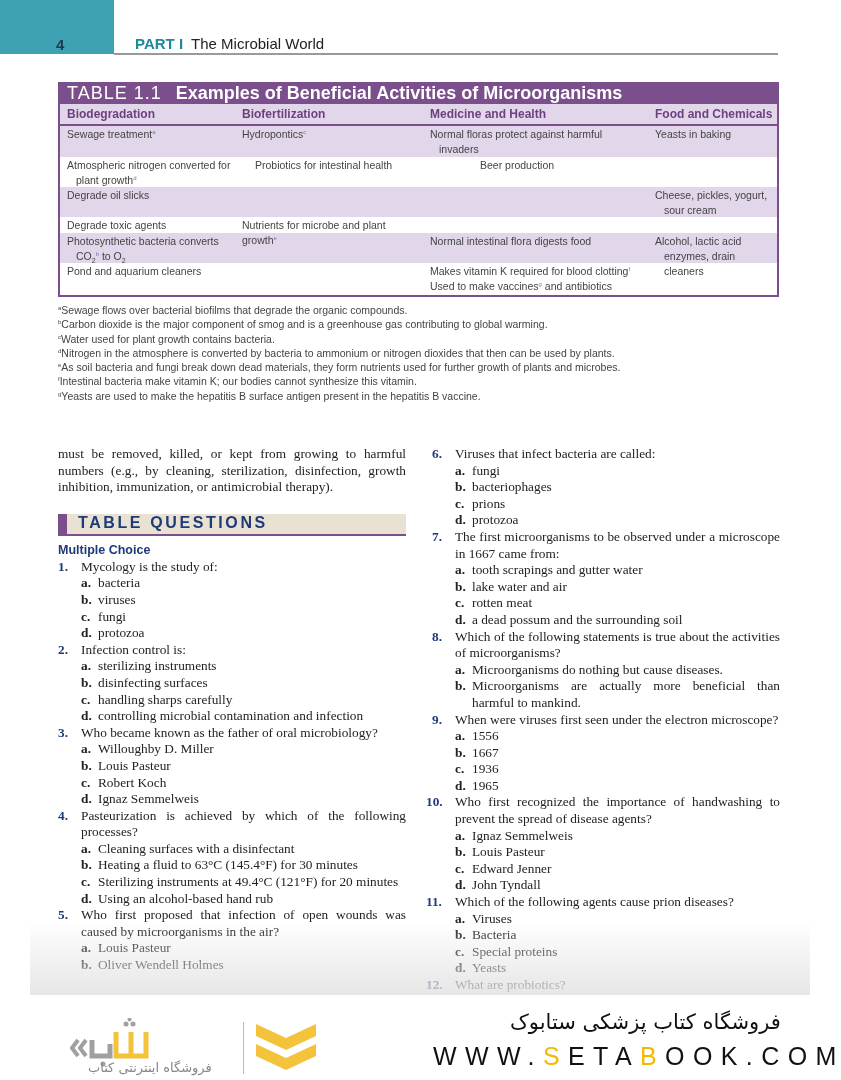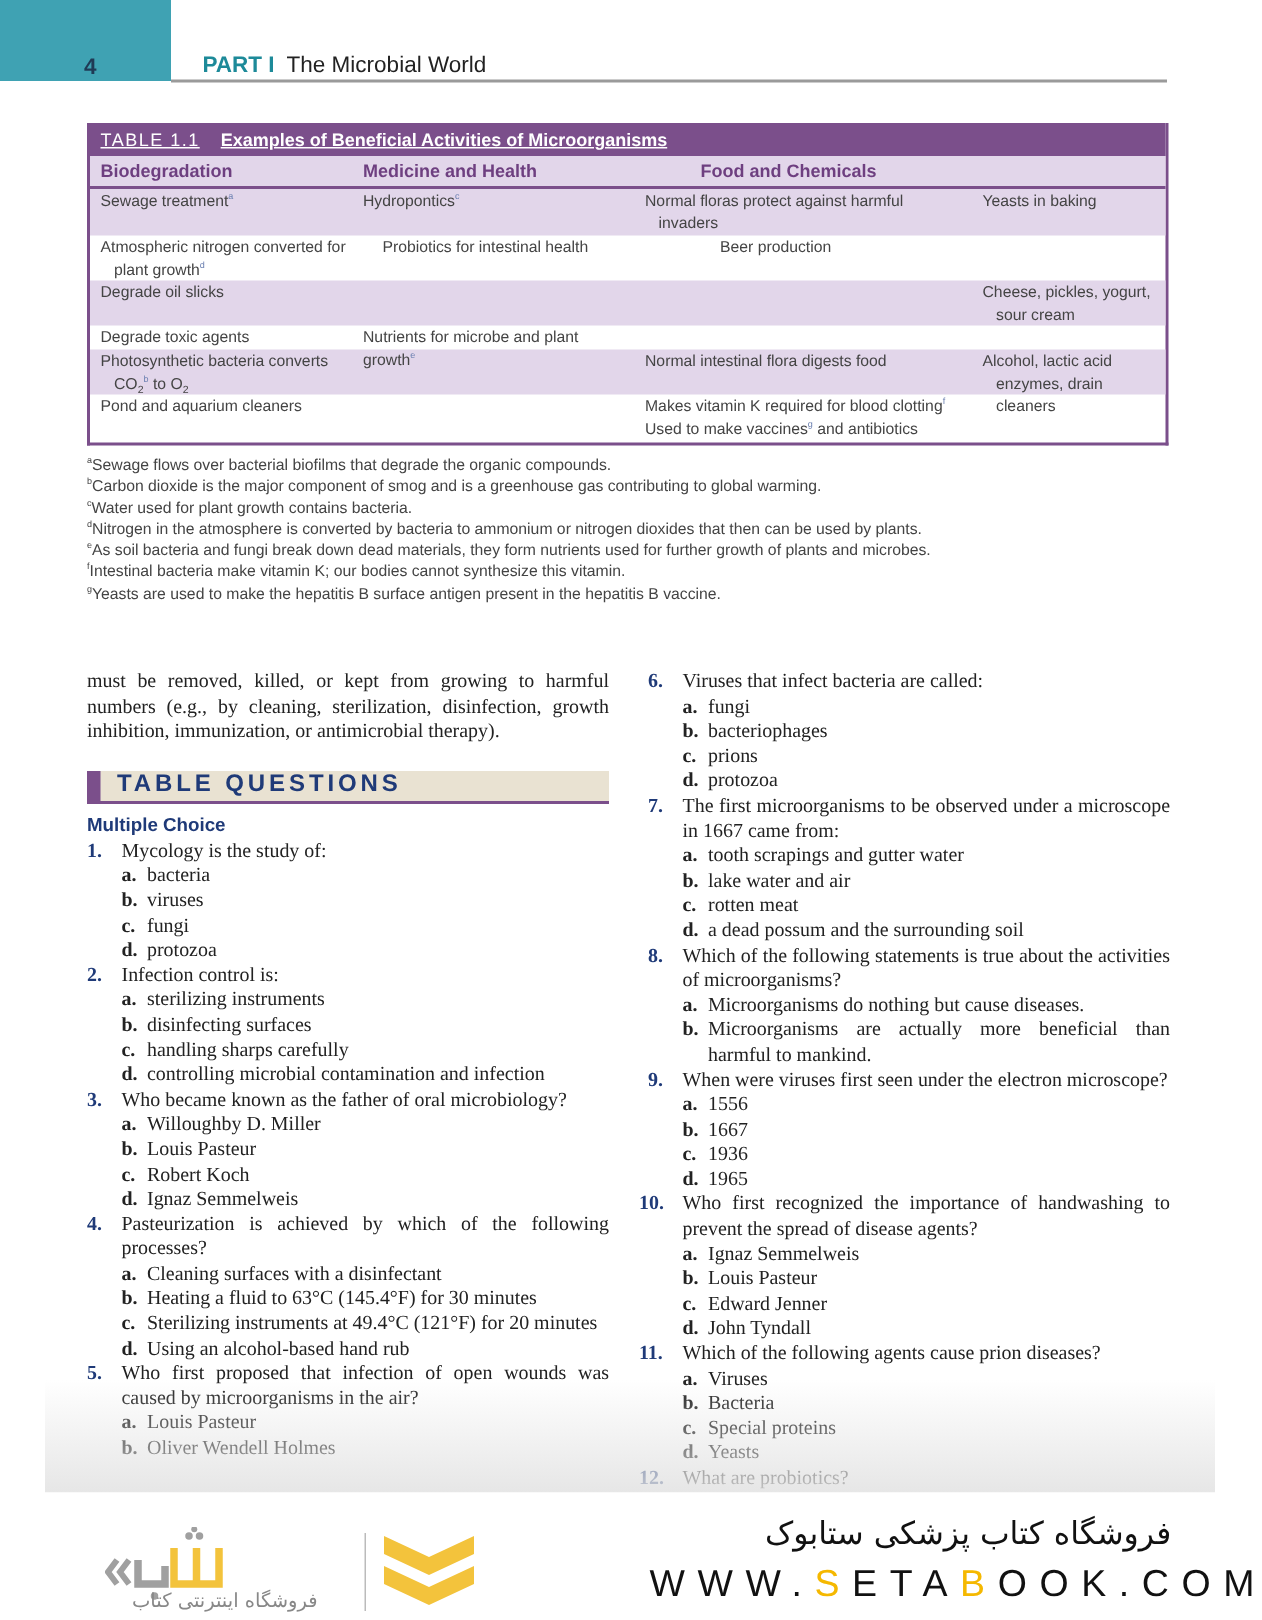--- a/index.html
+++ b/index.html
@@ -8,21 +8,21 @@
 
   
   .tab-block { position: absolute; left: 0; top: 0; width: 114px; height: 54px; background: #3fa2b3; }
   .page-num { position: absolute; left: 56px; top: 36px; font-family: "Liberation Sans", sans-serif; font-weight: bold; font-size: 15px; color: #1f3a55; }
   .running-head { position: absolute; left: 135px; top: 35px; font-family: "Liberation Sans", sans-serif; font-size: 15px; color: #222; white-space: nowrap; }
   .running-head .part { color: #1d8a99; font-weight: bold; margin-right: 8px; }
   .head-rule { position: absolute; left: 114px; top: 53px; width: 664px; height: 2px; background: #9a9a9a; }
 
   
   .tbl { position: absolute; left: 58px; top: 82px; width: 721px; border: 2px solid #7b4f8b; border-top: none; font-family: "Liberation Sans", sans-serif; }
-  .tbl-title { background: #7b4f8b; color: #fff; height: 22px; padding-left: 7px; font-size: 12px; line-height: 22px; white-space: nowrap; text-decoration: underline; }
+  .tbl-title { background: #7b4f8b; color: #fff; height: 22px; padding-left: 7px; font-size: 18px; line-height: 22px; white-space: nowrap; }
   .tbl-title .lbl { letter-spacing: 1px; margin-right: 14px; }
   .tbl-title .ttl { font-weight: bold; }
   .tbl-head { display: flex; background: #e2d6ea; height: 22px; border-bottom: 2px solid #7b4f8b; }
   .tbl-head div { font-size: 12px; font-weight: bold; color: #6e3f80; line-height: 21px; padding-left: 7px; }
   .row { display: flex; font-size: 10.5px; color: #444; line-height: 15px; font-family: "Liberation Sans", sans-serif; }
   .row.shade { background: #e2d6ea; }
   .row > div { padding-left: 7px; padding-top: 1px; }
   .row .cont { display: block; padding-left: 9px; }
   .c1 { width: 175px; } .c2 { width: 188px; } .c3 { width: 225px; } .c4 { width: 129px; }
   sup { font-size: 6px; color: #6a7fb0; vertical-align: super; line-height: 0; }
@@ -65,20 +65,21 @@
   <span class="part">PART I</span><span>The Microbial World</span>
 </div>
 <div class="head-rule"></div>
 
 <div class="tbl">
   <div class="tbl-title">
     <span class="lbl">TABLE 1.1</span><span class="ttl">Examples of Beneficial Activities of Microorganisms</span>
   </div>
   <div class="tbl-head">
     <div class="c1">Biodegradation</div>
+    <div class="c2">Biofertilization</div>
     <div class="c3">Medicine and Health</div>
     <div class="c4">Food and Chemicals</div>
   </div>
 
   <div class="row shade" style="height:31px">
     <div class="c1"><span>Sewage treatment</span><sup>a</sup></div>
     <div class="c2"><span>Hydropontics</span><sup>c</sup></div>
     <div class="c3"><span>Normal floras protect against harmful</span><span class="cont">invaders</span></div>
     <div class="c4">Yeasts in baking</div>
   </div>

